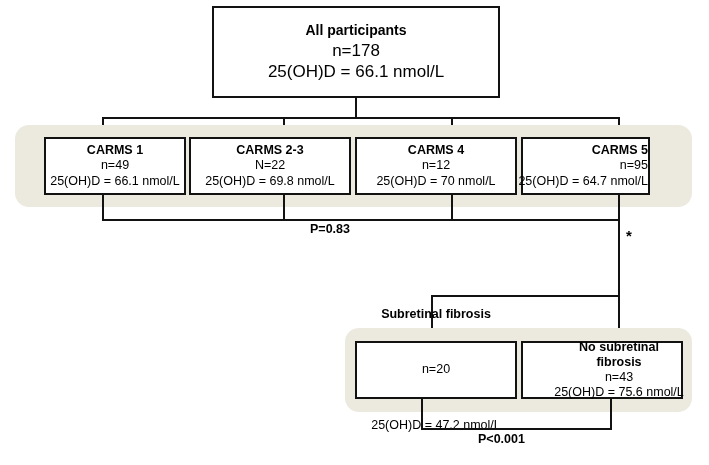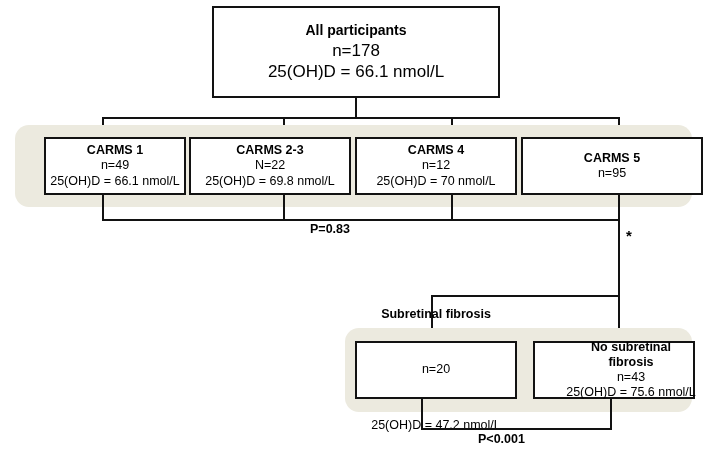--- a/index.html
+++ b/index.html
@@ -62,32 +62,32 @@
     top: 137px;
     height: 58px;
     font-size: 12px;
   }
   .carms .ttl { font-size: 12.5px; }
   .carms .ln  { font-size: 12.5px; }
 
   #node-carms1  { left: 23px;  width: 142px; margin-left: 21px; }
   #node-carms23 { left: 189px; width: 162px; }
   #node-carms4  { left: 355px; width: 162px; }
-  #node-carms5  { left: 521px; width: 182px; }
+  #node-carms5  { left: 521px; width: 129px; align-items: flex-end; }
 
   .fib {
     top: 341px;
     height: 58px;
     font-size: 12px;
   }
   .fib .ttl { font-size: 12.5px; }
   .fib .ln  { font-size: 12.5px; }
 
   #node-fib-yes { left: 355px; width: 162px; gap: 40px; }
-  #node-fib-no  { left: 533px; width: 162px; padding-left: 34px; }
+  #node-fib-no  { left: 521px; width: 162px; padding-left: 34px; }
 
   
   .ln-h {
     position: absolute;
     height: 0;
     border-top: 2px solid #121212;
   }
   .ln-v {
     position: absolute;
     width: 0;
@@ -150,20 +150,21 @@
 
   <div class="node carms" id="node-carms4">
     <div class="ttl">CARMS 4</div>
     <div class="ln">n=12</div>
     <div class="ln">25(OH)D = 70 nmol/L</div>
   </div>
 
   <div class="node carms" id="node-carms5">
     <div class="ttl">CARMS 5</div>
     <div class="ln">n=95</div>
+    <div class="ln">25(OH)D = 64.7 nmol/L</div>
   </div>
 
   <div class="ln-v" style="left:102px; top:195px; height:24px;"></div>
   <div class="ln-v" style="left:283px; top:195px; height:24px;"></div>
   <div class="ln-v" style="left:451px; top:195px; height:24px;"></div>
   <div class="ln-v" style="left:618px; top:195px; height:24px;"></div>
   <div class="ln-h" style="left:102px; top:219px; width:518px;"></div>
 
   <div class="pval" id="pval-carms">P=0.83</div>
 

